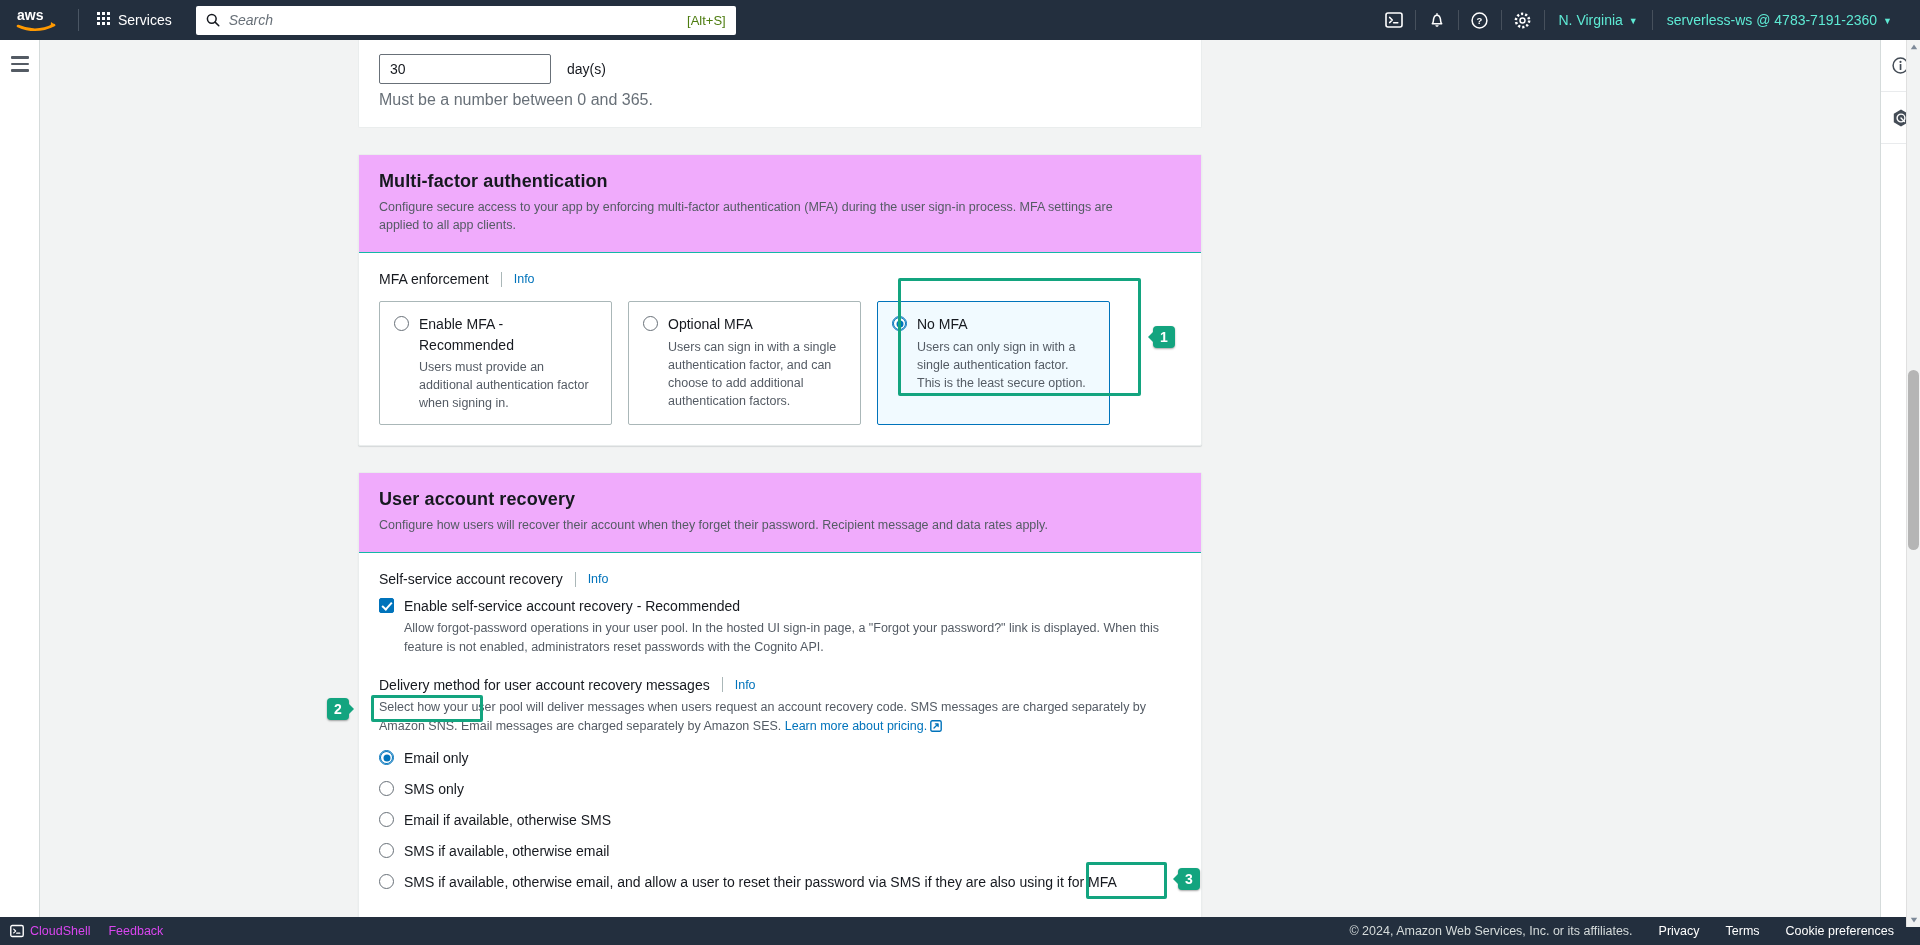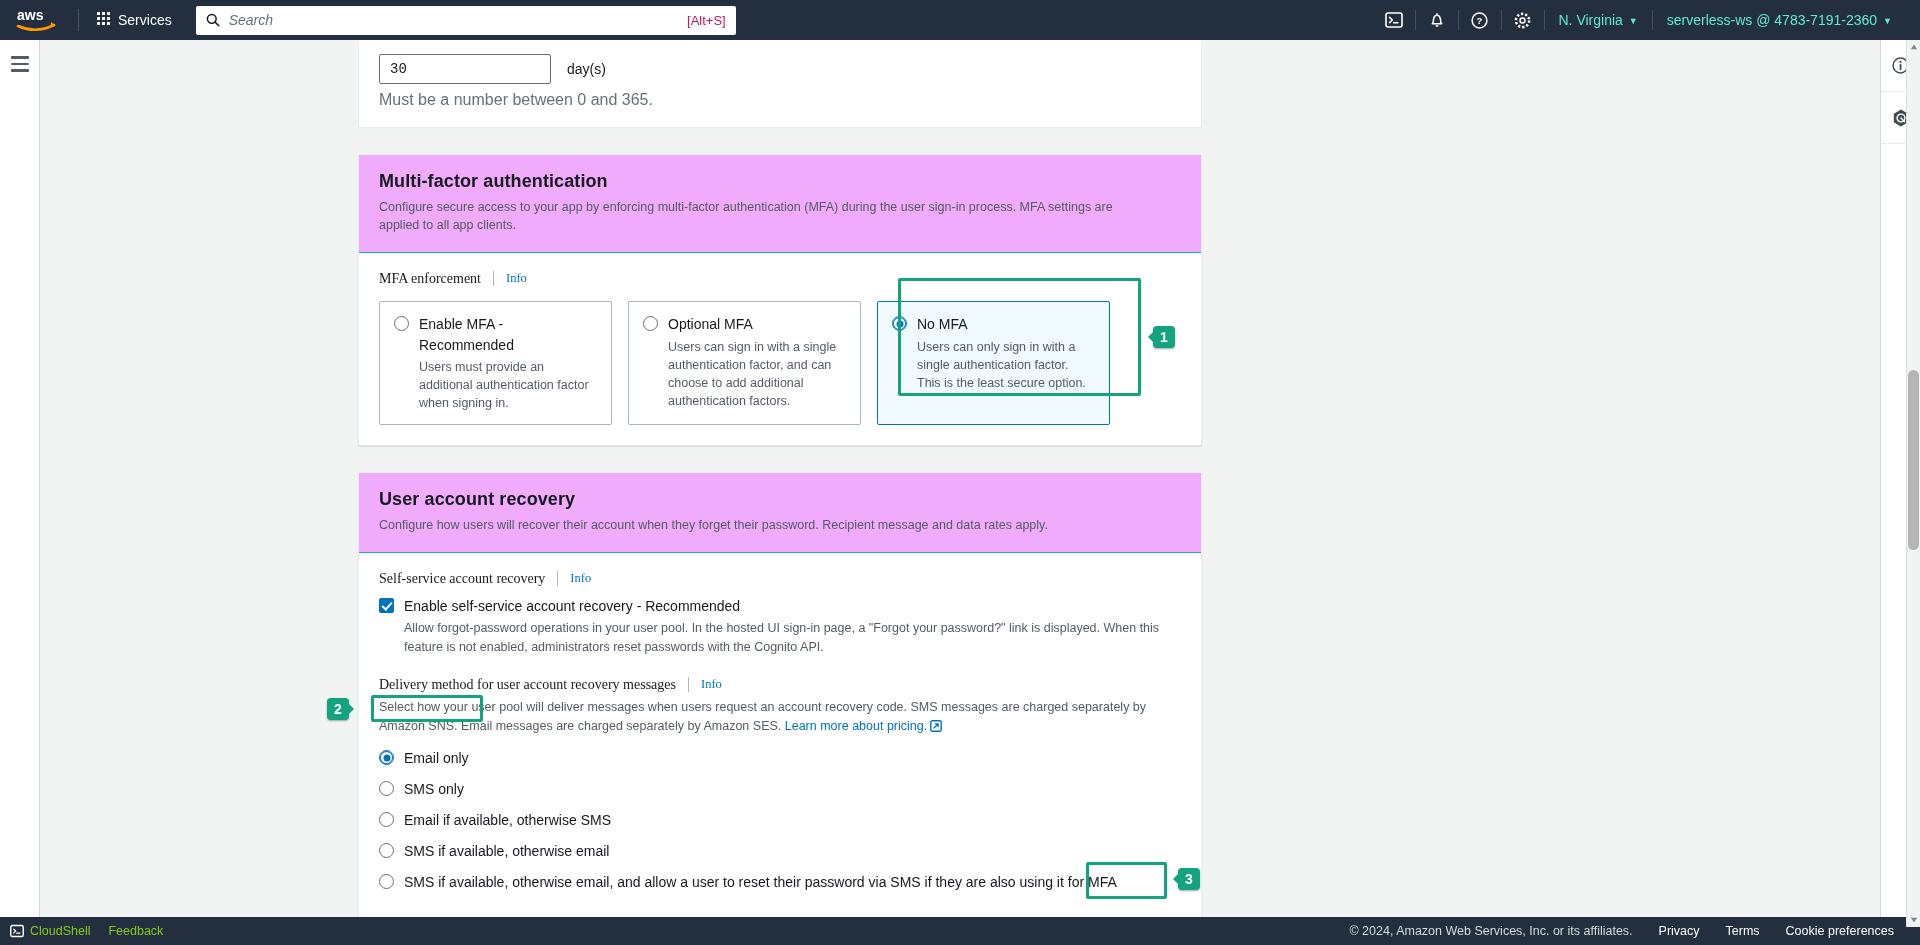--- a/index.html
+++ b/index.html
@@ -36,21 +36,21 @@
     background: #ffffff; border-radius: 2px; display: flex; align-items: center;
     padding: 0 10px; position: relative;
   }
   .searchbox .mag { width: 14px; height: 14px; margin-right: 9px; flex: none; }
   .search-input {
     flex: 1; border: none; outline: none; font-size: 14px;
     font-family: "Liberation Sans", sans-serif; color: #16191f;
     background: transparent; font-style: italic;
   }
   .search-input::placeholder { color: #687078; font-style: italic; }
-  .search-kbd { font-size: 13px; color: #be185d; padding-left: 8px; font-style: normal;}
+  .search-kbd { font-size: 13px; color: #4d7c0f; padding-left: 8px; font-style: normal;}
   .nav-right { margin-left: auto; display: flex; align-items: center; height: 40px; }
   .nav-icon-btn {
     width: 42px; height: 40px; display: flex; align-items: center; justify-content: center;
     cursor: pointer;
   }
   .nav-sep { width: 1px; height: 20px; background: #46505c; }
   .nav-text-btn {
     display: flex; align-items: center; gap: 6px; padding: 0 14px; height: 40px;
     font-size: 14px; color: #5eead4; cursor: pointer; white-space: nowrap;
   }
@@ -97,28 +97,28 @@
 
   
   .partial-card {
     background: #ffffff; border: 1px solid #eaeded; border-left:1px solid #eaeded;
     border-top: none; border-radius: 0 0 2px 2px;
     padding: 0 20px 18px 20px; position: relative;
   }
   .num-input {
     width: 172px; height: 30px; border: 1px solid #687078; border-radius: 2px;
     padding: 0 10px; font-size: 14px; color: #16191f; outline: none;
-    font-family: Liberation Mono, monospace; background:#fff;
+    font-family: Liberation Sans, sans-serif; background:#fff;
   }
   .inline-row { display: flex; align-items: center; gap: 16px; }
   .unit-label { font-size: 14px; color: #16191f; }
   .hint { font-size: 16px; color: #687078; margin-top: 7px; }
 
   
-  .field-label-row { display: flex; align-items: flex-start; gap: 12px; font-family: Liberation Serif, serif; }
+  .field-label-row { display: flex; align-items: center; gap: 12px; }
   .field-label { font-size: 14px; color: #16191f; }
   .vsep { width: 1px; height: 15px; background: #aab7b8; }
   .info-link { font-size: 12.5px; color: #0073bb; cursor: pointer; }
 
   
   .tiles { display: flex; gap: 16px; margin-top: 14px; }
   .tile {
     width: 233px; min-height: 104px; border: 1px solid #aab7b8; border-radius: 2px;
     background: #ffffff; padding: 12px 14px; cursor: pointer; position: relative;
   }
@@ -167,21 +167,21 @@
   .link { color: #0073bb; cursor: pointer; }
   .ext-icon { display:inline-block; vertical-align: -2px; margin-left: 3px; }
 
   
   .bottombar {
     position: absolute; bottom: 0; left: 0; width: 1920px; height: 28px;
     background: #232f3e; display: flex; align-items: center; z-index: 60;
     color: #d5dbdb; font-size: 12.5px;
   }
   .bb-left { display: flex; align-items: center; gap: 18px; padding-left: 10px; }
-  .bb-item { display: flex; align-items: center; gap: 6px; cursor: pointer; color: #84cc16; }
+  .bb-item { display: flex; align-items: center; gap: 6px; cursor: pointer; color: #d946ef; }
   .bb-right { margin-left: auto; display: flex; align-items: center; gap: 26px; padding-right: 26px; }
   .bb-copy { color: #d5dbdb; }
   .bb-link { color: #ffffff; cursor: pointer; }
 
   
   .hl-box {
     position: absolute; border: 3px solid #13a47f; border-radius: 2px;
     pointer-events: none; z-index: 30;
   }
   .badge {

